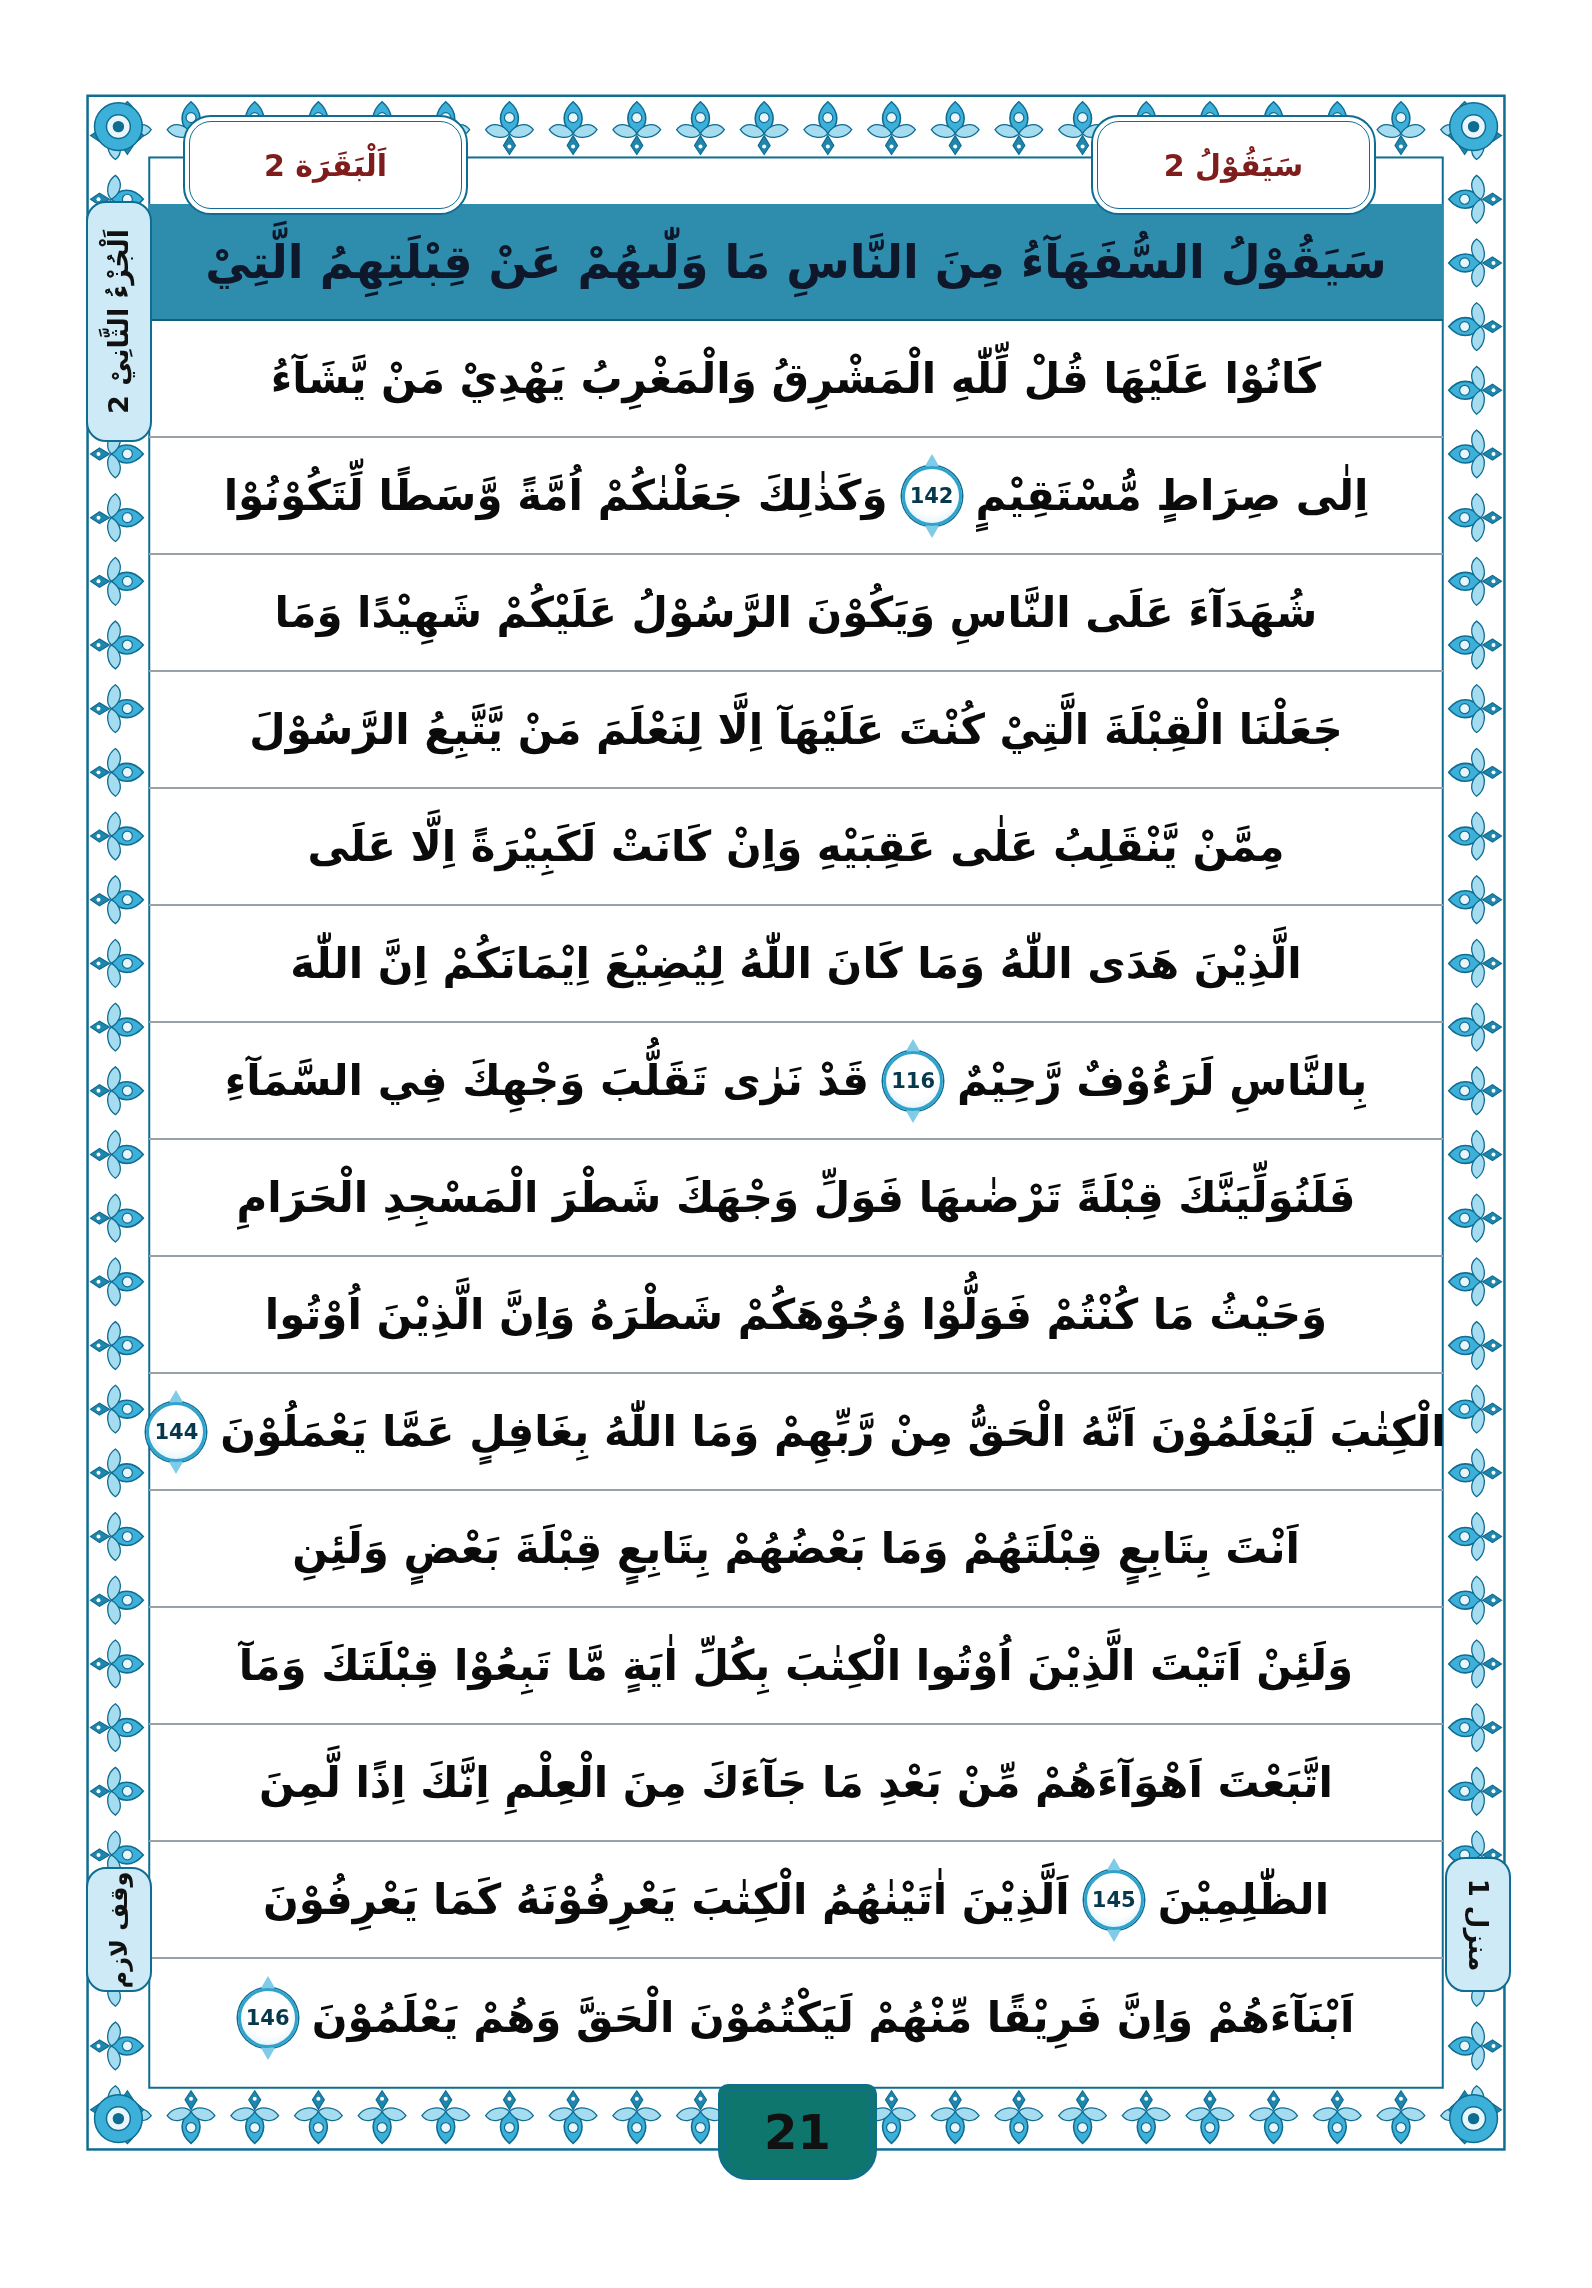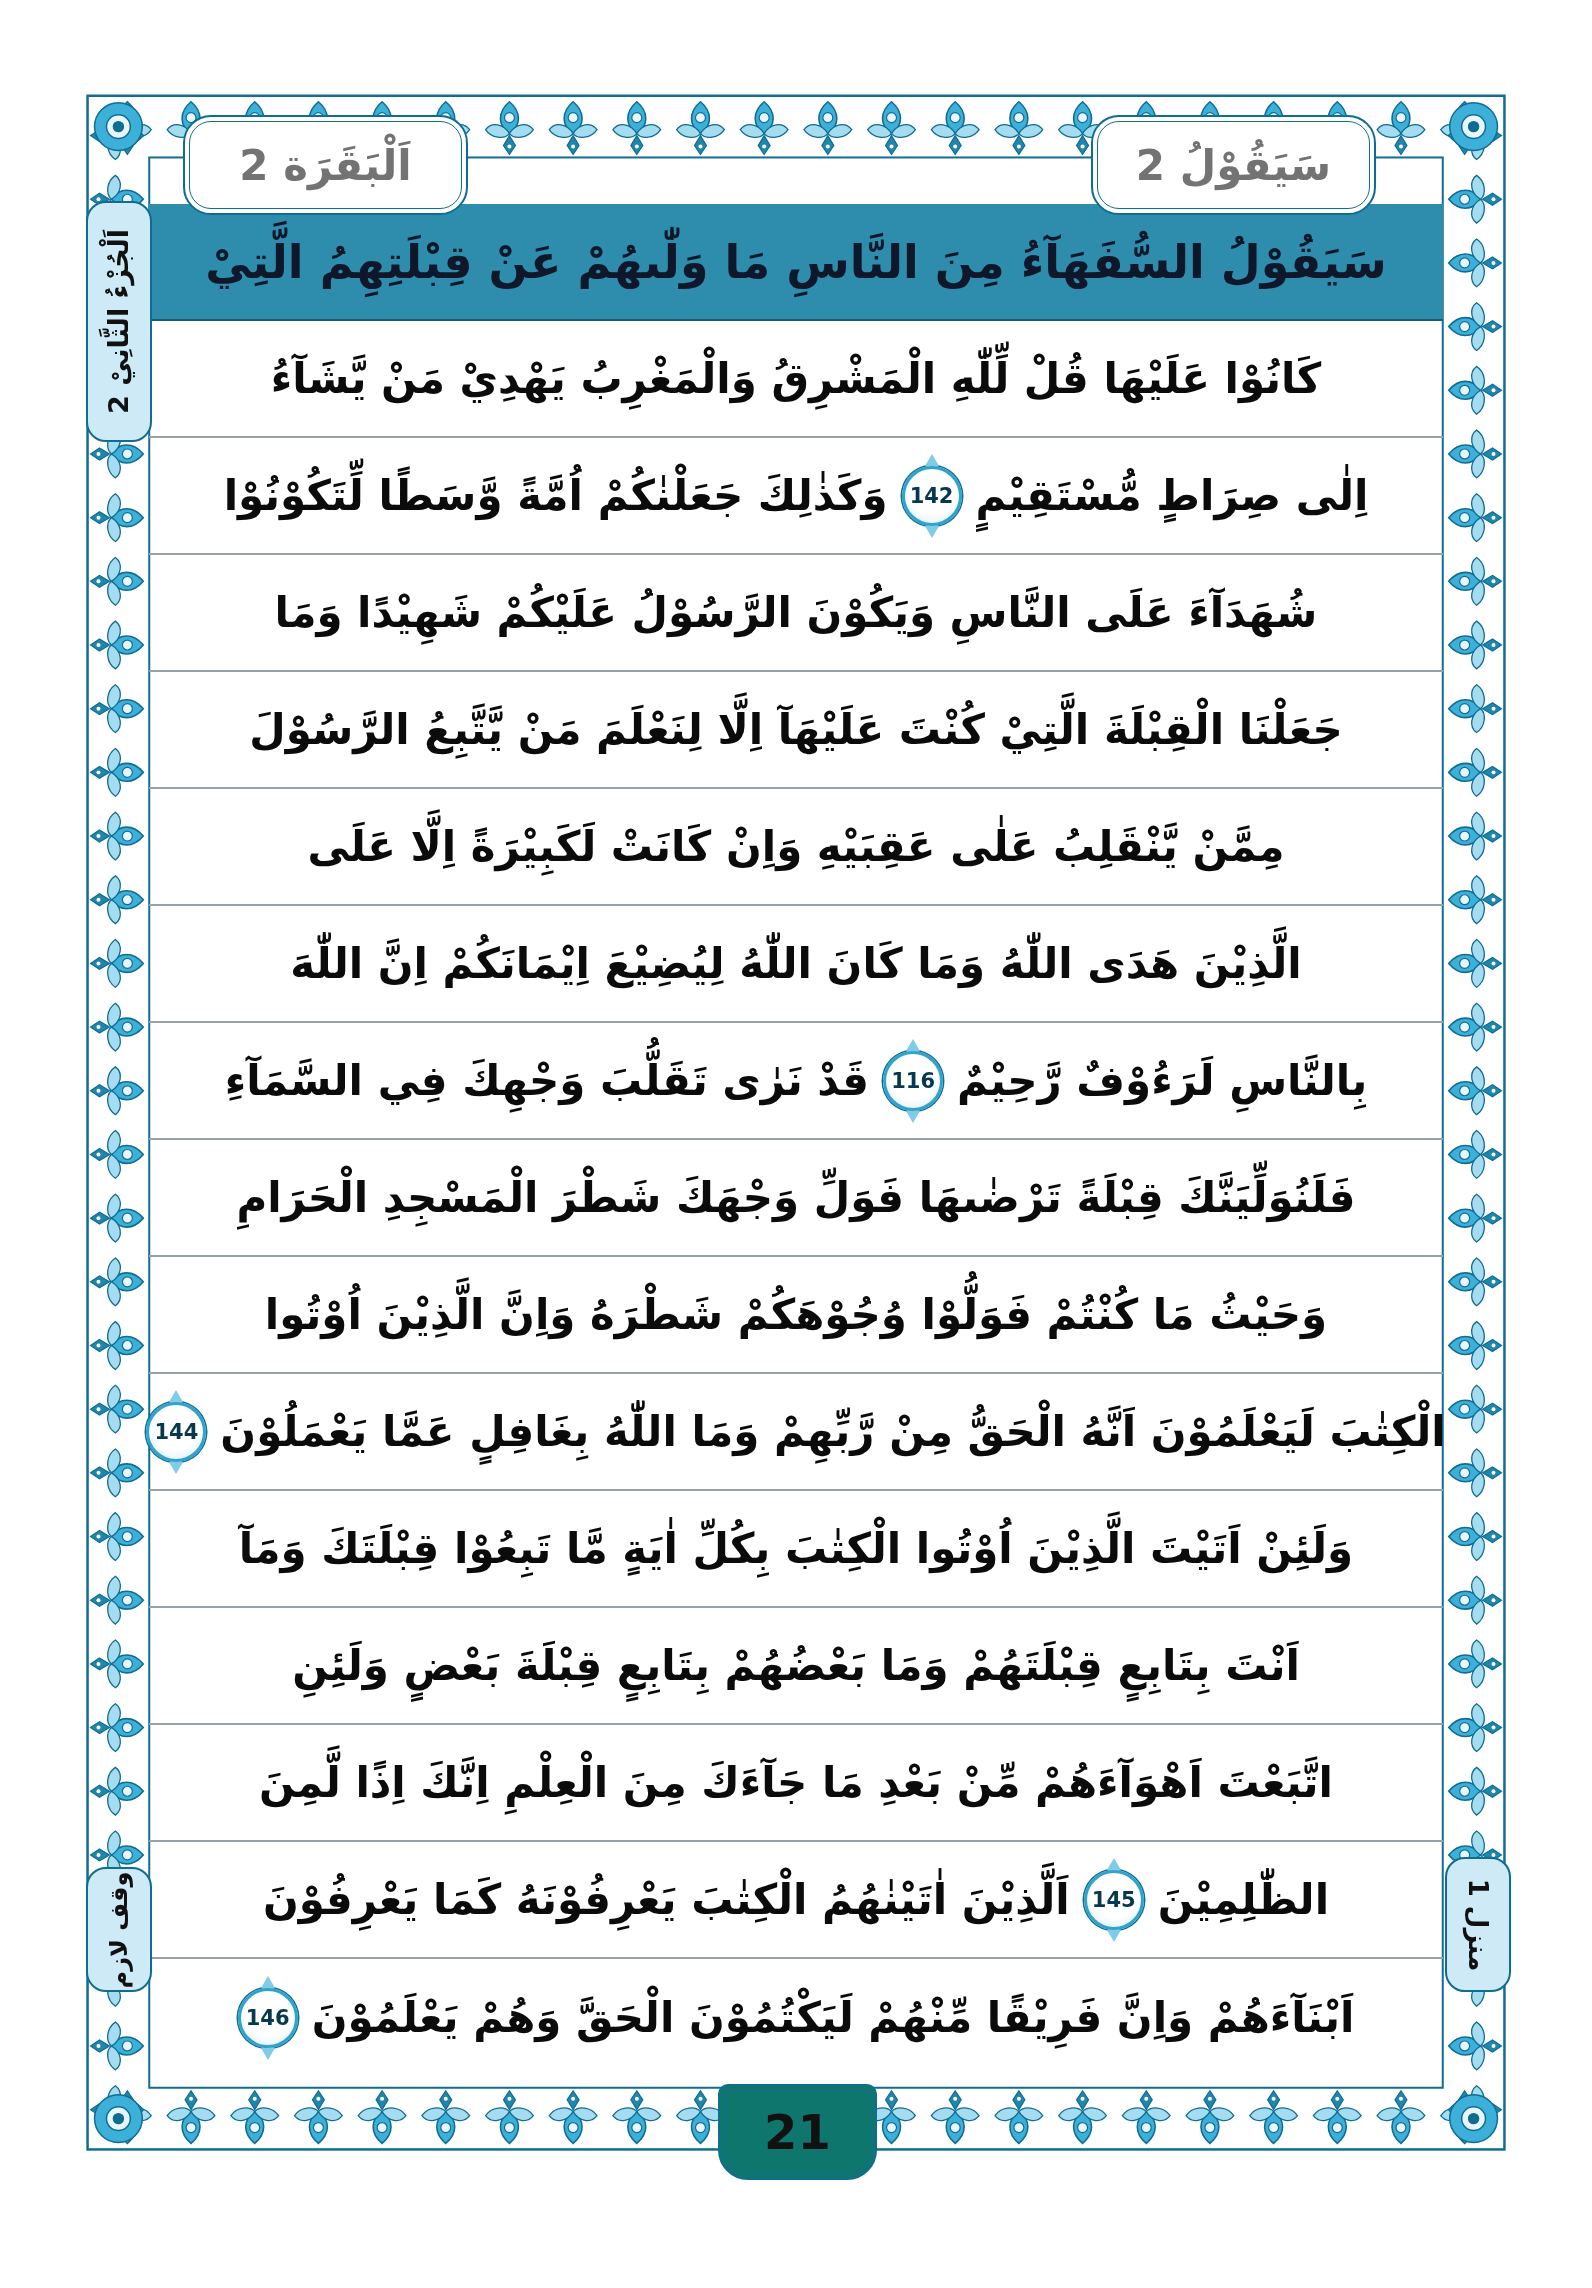--- a/index.html
+++ b/index.html
@@ -5,21 +5,21 @@
   html,body{margin:0;padding:0;background:#ffffff;}
   .page{position:relative;width:1592px;height:2289px;background:#ffffff;overflow:hidden;
         font-family:"DejaVu Sans", sans-serif;}
   #border-svg{position:absolute;left:0;top:0;width:1592px;height:2289px;pointer-events:none;}
 
   
   .htab{position:absolute;top:115px;height:96px;width:281px;background:#ffffff;
         border:2.5px solid #0f6d92;border-radius:28px;display:flex;align-items:center;justify-content:center;
         z-index:5;}
   .htab .inner{position:absolute;inset:4px;border:1.5px solid #0f6d92;border-radius:22px;}
-  .htab .lbl{position:relative;font-size:42px;font-weight:bold;color:#737373;direction:rtl;white-space:nowrap;}
+  .htab .lbl{position:relative;font-size:30px;font-weight:bold;color:#7f1d1d;direction:rtl;white-space:nowrap;}
   .surah-tab{left:183px;}
   .juz-tab{left:1091px;}
 
   
   .vtab{position:absolute;background:#cdeaf6;border:2.5px solid #0f6d92;border-radius:20px;
         display:flex;align-items:center;justify-content:center;z-index:6;}
   .vtab .vlbl{white-space:nowrap;font-weight:bold;color:#111;direction:rtl;}
   .juz-side-tab{left:86px;top:201px;width:62px;height:237px;}
   .juz-side-tab .vlbl{transform:rotate(-90deg);font-size:27px;}
   .waqf-side-tab{left:86px;top:1867px;width:62px;height:121px;}
@@ -263,24 +263,24 @@
       <div class="qline">
         <span>وَحَيْثُ مَا كُنْتُمْ فَوَلُّوْا وُجُوْهَكُمْ شَطْرَهُ وَاِنَّ الَّذِيْنَ اُوْتُوا</span>
       </div>
       <div class="qline">
         <span>الْكِتٰبَ لَيَعْلَمُوْنَ اَنَّهُ الْحَقُّ مِنْ رَّبِّهِمْ وَمَا اللّٰهُ بِغَافِلٍ عَمَّا يَعْمَلُوْنَ</span>
         <span class="verse-badge">
           <span class="vnum">144</span>
         </span>
       </div>
       <div class="qline">
+        <span>اَنْتَ بِتَابِعٍ قِبْلَتَهُمْ وَمَا بَعْضُهُمْ بِتَابِعٍ قِبْلَةَ بَعْضٍ وَلَئِنِ</span>
+      </div>
+      <div class="qline">
         <span>وَلَئِنْ اَتَيْتَ الَّذِيْنَ اُوْتُوا الْكِتٰبَ بِكُلِّ اٰيَةٍ مَّا تَبِعُوْا قِبْلَتَكَ وَمَآ</span>
-      </div>
-      <div class="qline">
-        <span>اَنْتَ بِتَابِعٍ قِبْلَتَهُمْ وَمَا بَعْضُهُمْ بِتَابِعٍ قِبْلَةَ بَعْضٍ وَلَئِنِ</span>
       </div>
       <div class="qline">
         <span>اتَّبَعْتَ اَهْوَآءَهُمْ مِّنْ بَعْدِ مَا جَآءَكَ مِنَ الْعِلْمِ اِنَّكَ اِذًا لَّمِنَ</span>
       </div>
       <div class="qline">
         <span>الظّٰلِمِيْنَ</span>
         <span class="verse-badge">
           <span class="vnum">145</span>
         </span>
         <span>اَلَّذِيْنَ اٰتَيْنٰهُمُ الْكِتٰبَ يَعْرِفُوْنَهُ كَمَا يَعْرِفُوْنَ</span>

